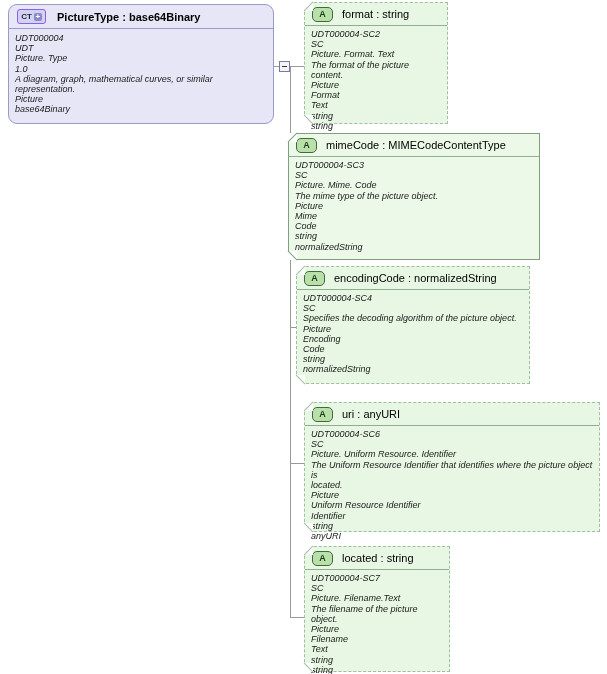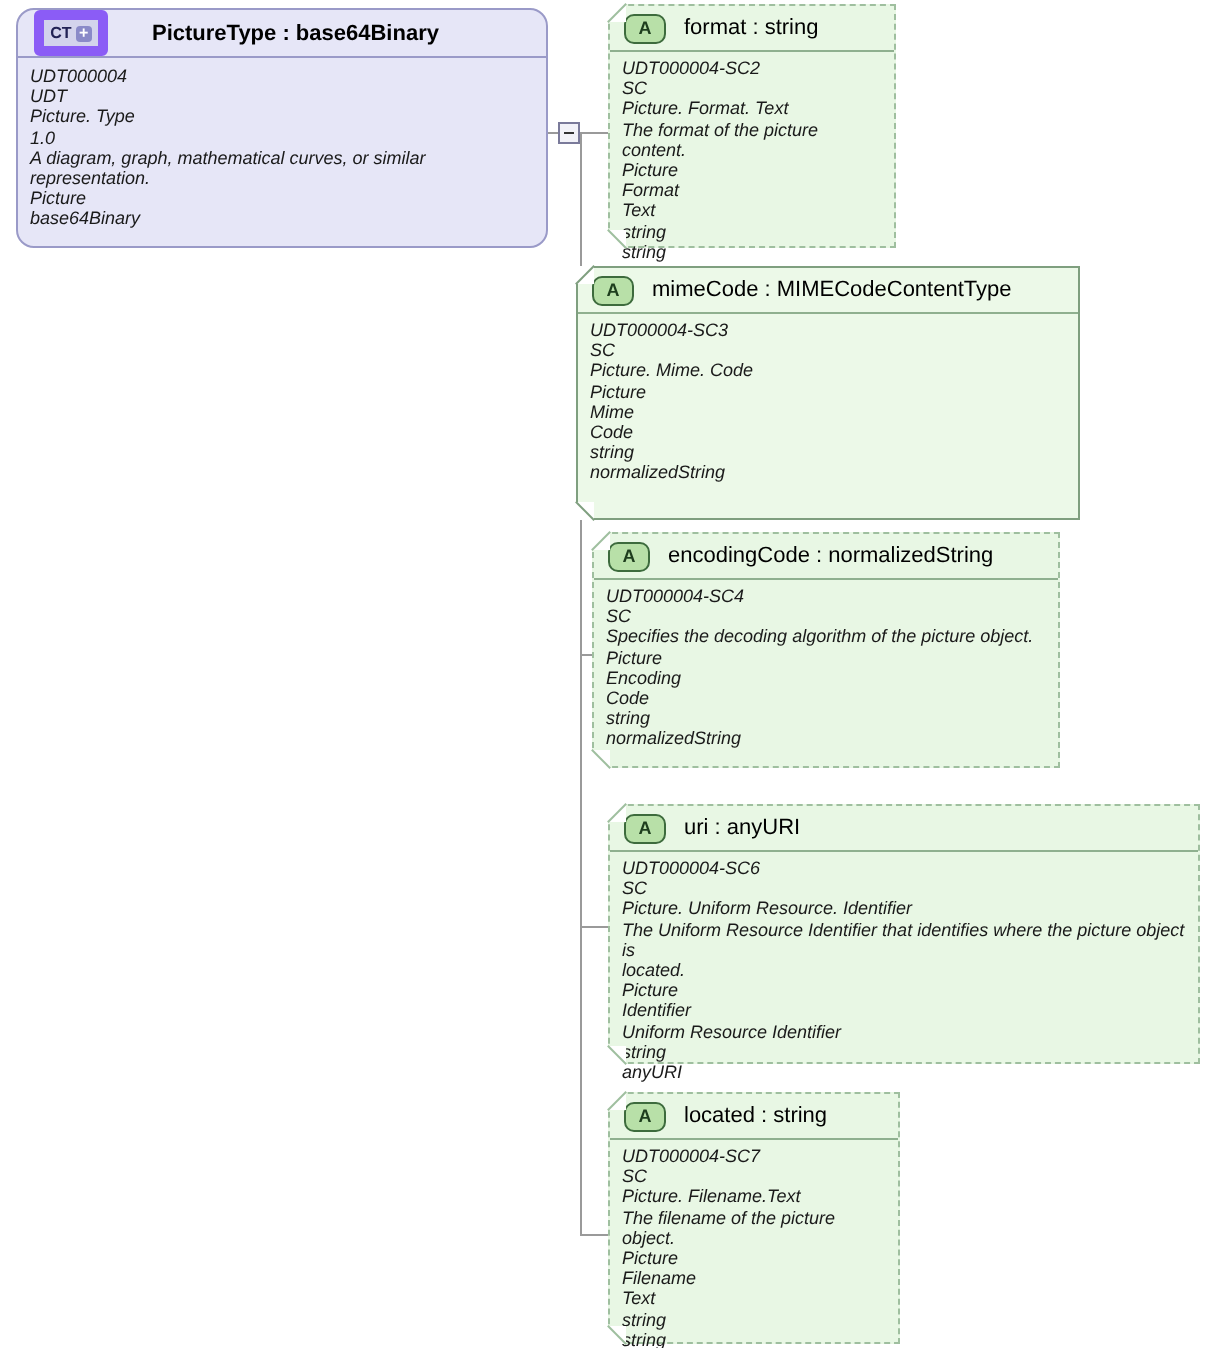--- a/index.html
+++ b/index.html
@@ -35,21 +35,21 @@
   .ct-header {
     height: 23px;
     display: flex;
     align-items: center;
     padding-left: 8px;
     border-bottom: 1px solid #9a9ac8;
   }
   .ct-icon {
     width: 27px;
     height: 13px;
-    border: 5px solid #8b5cf6;
+    border: 1px solid #8b5cf6;
     border-radius: 3px;
     background: #d3d3ec;
     font-size: 8px;
     font-weight: bold;
     color: #222255;
     display: flex;
     align-items: center;
     justify-content: center;
     letter-spacing: 0px;
     line-height: 1;
@@ -62,21 +62,21 @@
     margin-left: 2px;
     background: #8a8ac8;
     border-radius: 2px;
     color: #fff;
     font-size: 8px;
     line-height: 8px;
     text-align: center;
     font-weight: bold;
   }
   .ct-title {
-    margin-left: 22px;
+    margin-left: 11px;
     font-size: 11px;
     font-weight: bold;
     color: #000;
     white-space: nowrap;
   }
   .ct-body {
     padding: 4px 18px 2px 6px;
   }
 
   
@@ -243,20 +243,21 @@
   <span class="cut-tl"></span>
   <span class="cut-bl"></span>
   <div class="attr-header">
     <span class="attr-icon">A</span>
     <span class="attr-title">mimeCode : MIMECodeContentType</span>
   </div>
   <div class="attr-body">
     <div class="doc-line">UDT000004-SC3</div>
     <div class="doc-line">SC</div>
     <div class="doc-line">Picture. Mime. Code</div>
+    <div class="doc-line">The mime type of the picture object.</div>
     <div class="doc-line">Picture</div>
     <div class="doc-line">Mime</div>
     <div class="doc-line">Code</div>
     <div class="doc-line">string</div>
     <div class="doc-line">normalizedString</div>
   </div>
 </div>
 
 <div class="node attr-box" style="left:296px; top:266px; width:234px; height:118px;">
   <span class="cut-tl"></span>
@@ -284,22 +285,22 @@
     <span class="attr-icon">A</span>
     <span class="attr-title">uri         : anyURI</span>
   </div>
   <div class="attr-body">
     <div class="doc-line">UDT000004-SC6</div>
     <div class="doc-line">SC</div>
     <div class="doc-line">Picture. Uniform Resource. Identifier</div>
     <div class="doc-line">The Uniform Resource Identifier that identifies where the picture object is
 located.</div>
     <div class="doc-line">Picture</div>
+    <div class="doc-line">Uniform Resource Identifier</div>
     <div class="doc-line">Identifier</div>
-    <div class="doc-line">Uniform Resource Identifier</div>
     <div class="doc-line">string</div>
     <div class="doc-line">anyURI</div>
   </div>
 </div>
 
 <div class="node attr-box" style="left:304px; top:546px; width:146px; height:126px;">
   <span class="cut-tl"></span>
   <span class="cut-bl"></span>
   <div class="attr-header">
     <span class="attr-icon">A</span>

